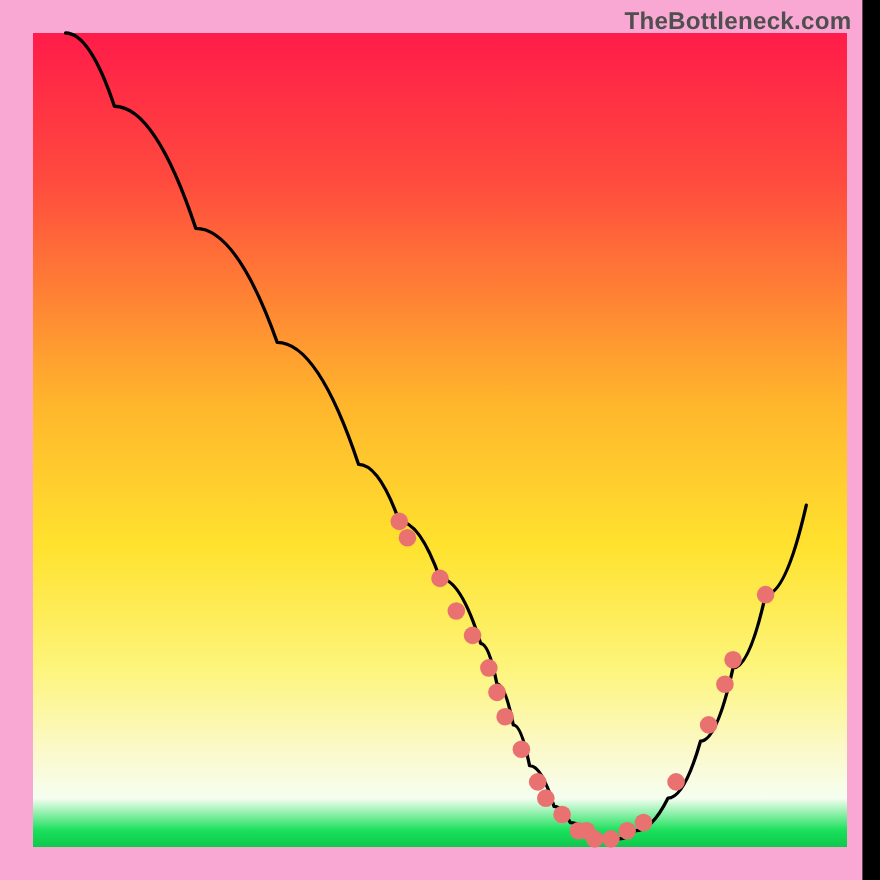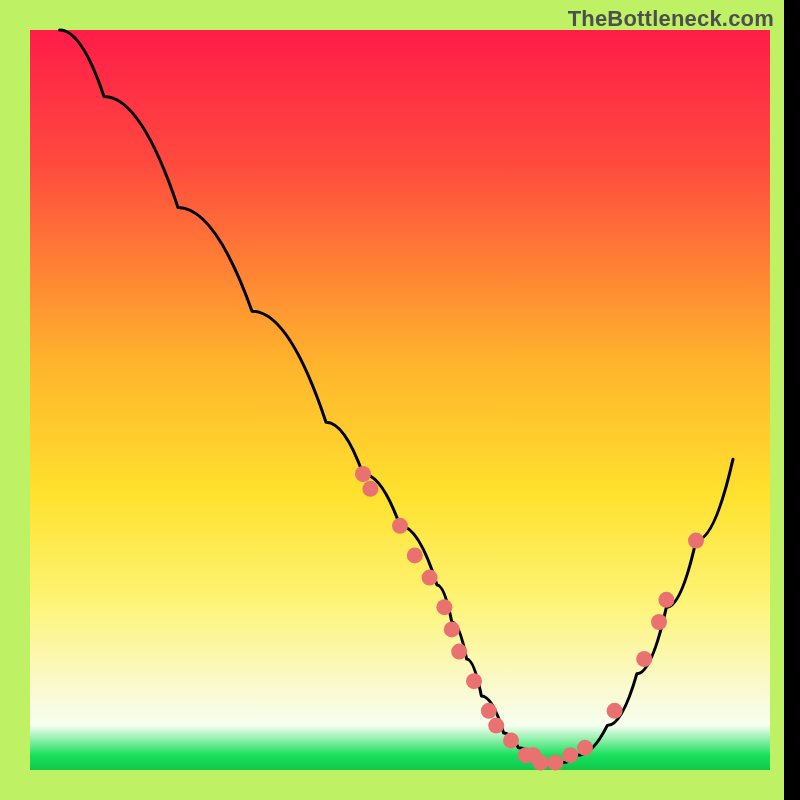--- a/index.html
+++ b/index.html
@@ -1,16 +1,16 @@
 <!DOCTYPE html>
 <html><head>
 <meta charset="utf-8">
 <style>
   html,body{margin:0;padding:0;background:#000;width:800px;height:800px;overflow:hidden}
-  .stage{position:relative;width:784px;height:800px;background:#bef264}
+  .stage{position:relative;width:784px;height:800px;background:#f9a8d4}
   
   .plot{position:absolute;left:30px;top:30px;width:740px;height:740px}
   
   .bg{position:absolute;inset:0;
       background:linear-gradient(to bottom,
         #ff1c49 0%,
         #ff4a3e 18%,
         #ffb42c 45%,
         #ffe22e 63%,
         #fdf57b 78%,

